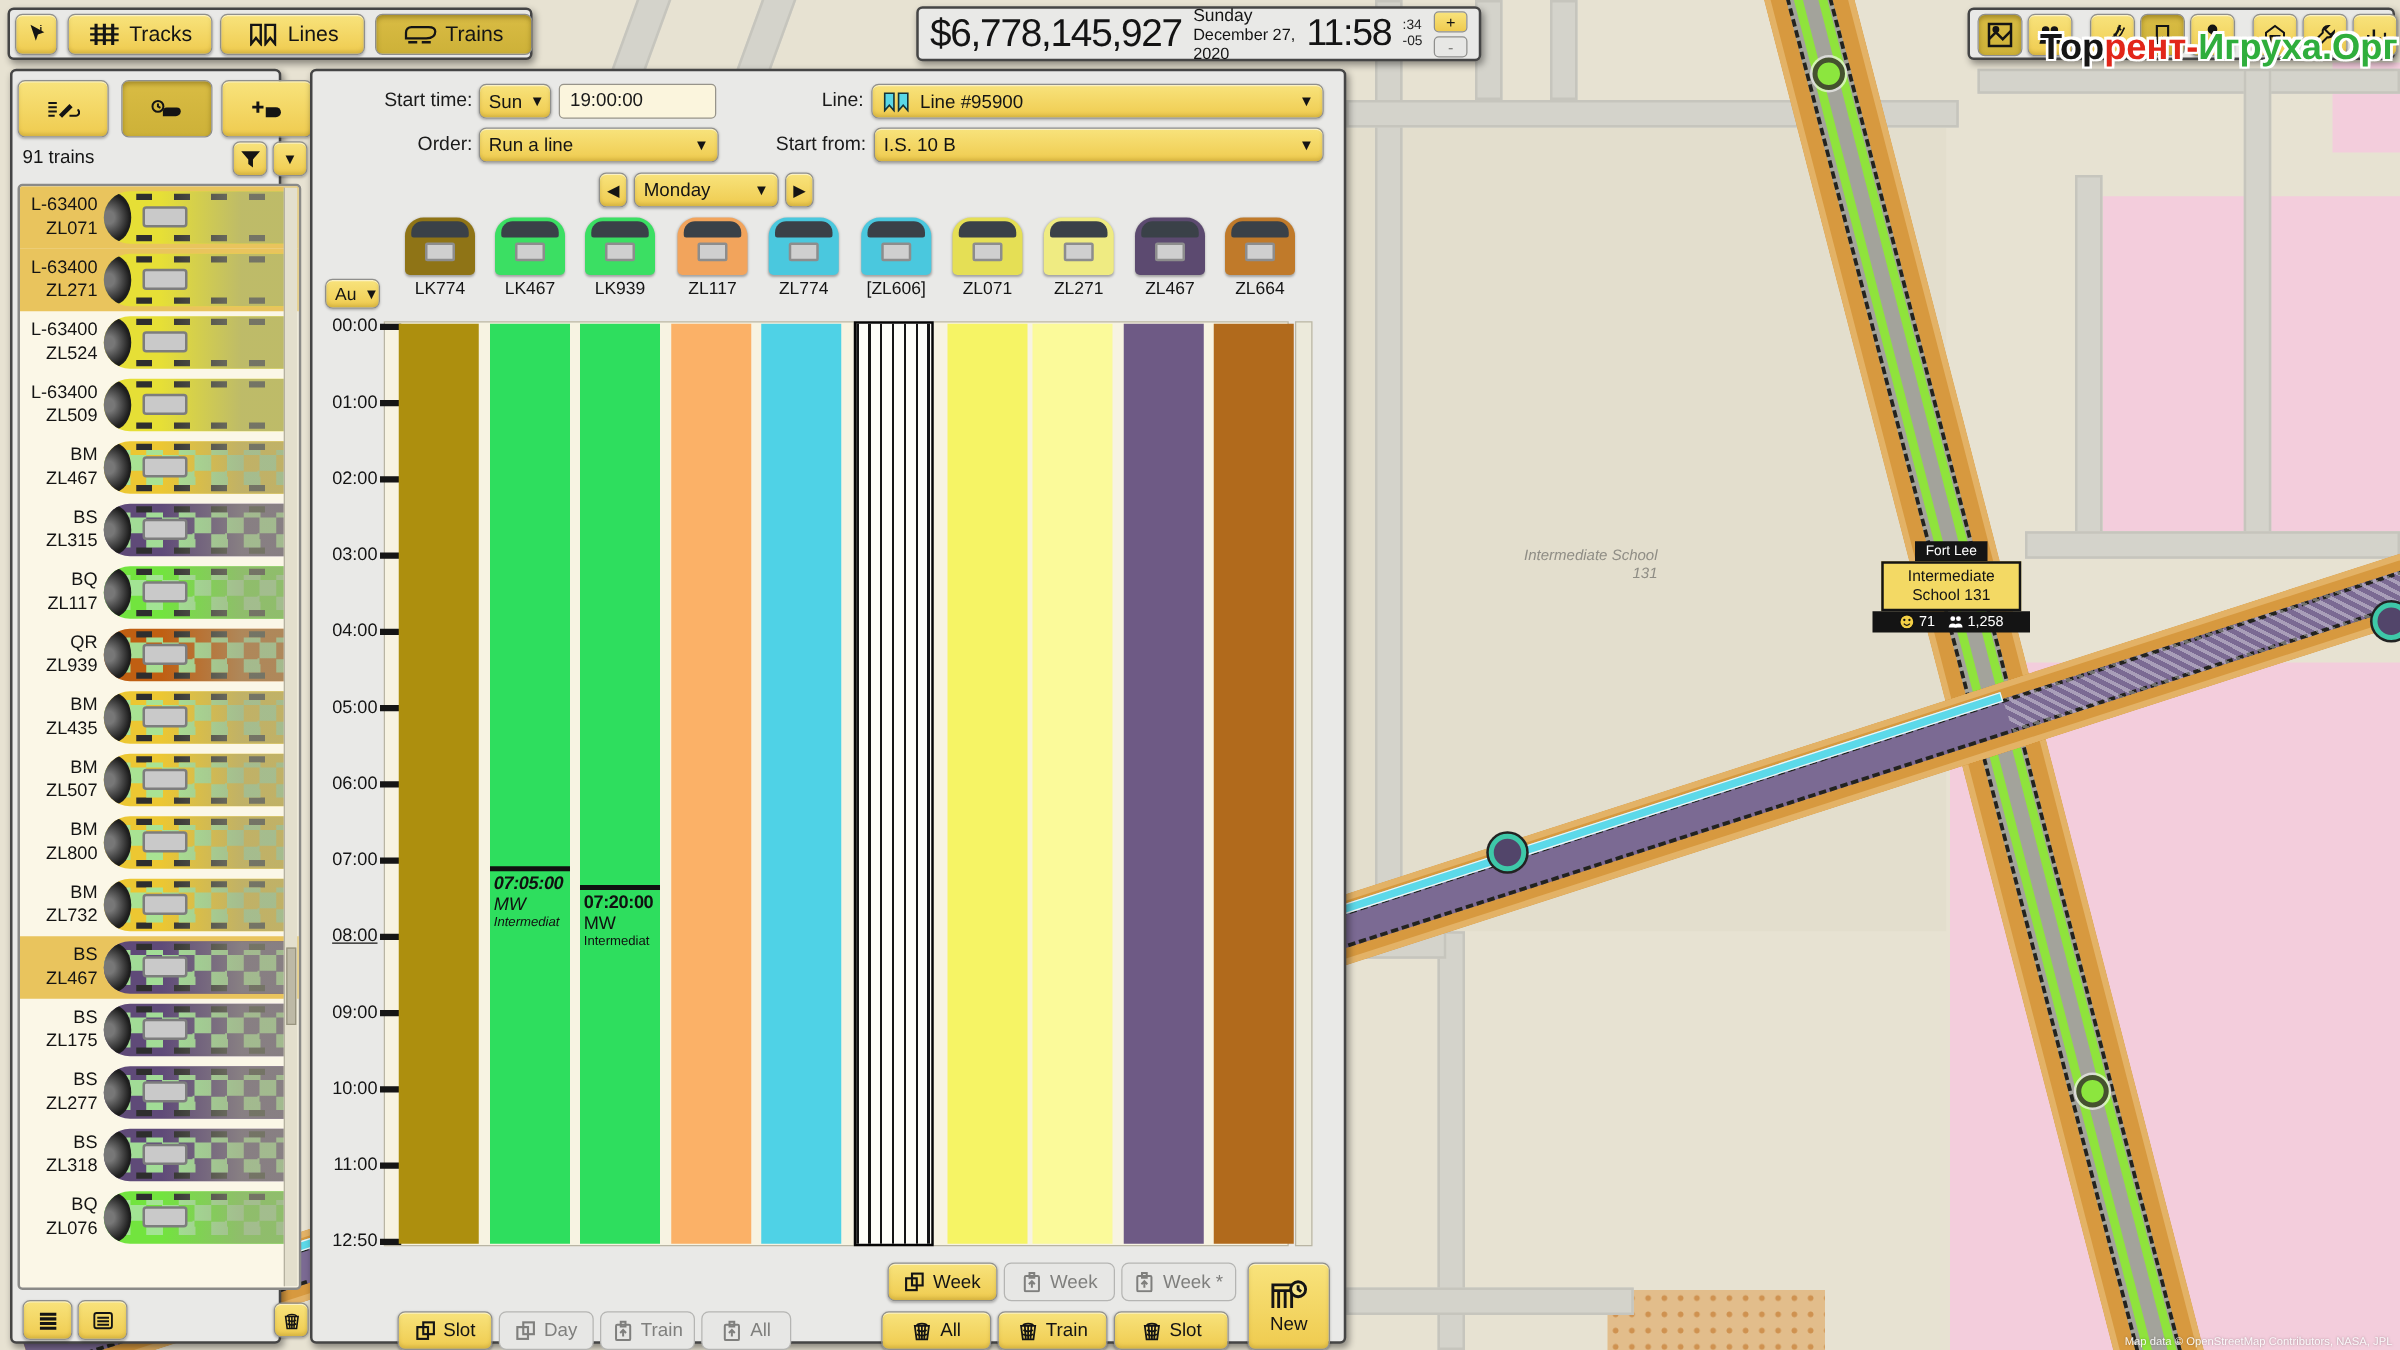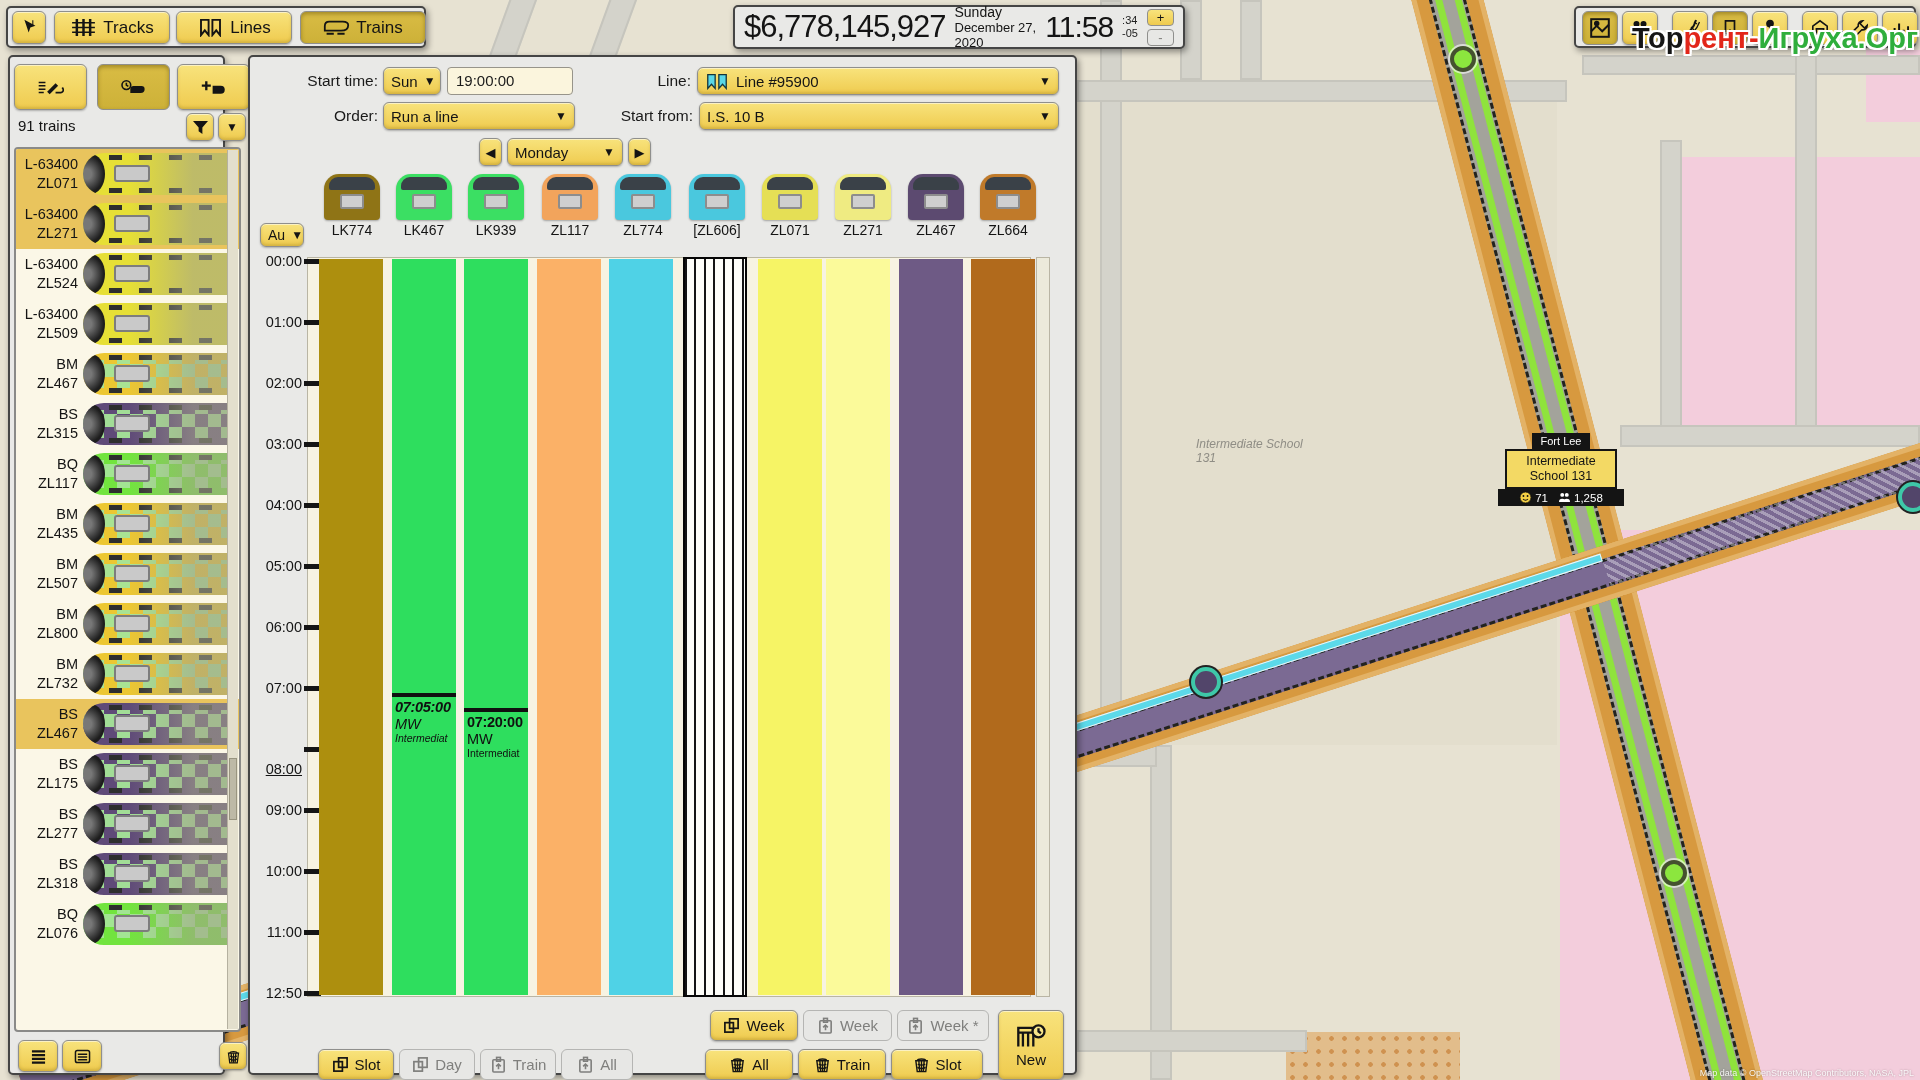--- a/index.html
+++ b/index.html
@@ -16,21 +16,21 @@
     border-left:3px dashed #23231f;border-right:3px dashed #23231f}
   .rg-line{position:absolute;top:0;bottom:0;width:7px;background:#8fe33c}
   .rp-bed{position:absolute;left:0;right:0;top:13px;height:28px;background:#7b6a93;
     border-top:3px dashed #23231f;border-bottom:3px dashed #23231f}
   .rp-cyan{position:absolute;left:0;width:53.7%;top:7px;height:8px;background:#5cd9e9;border:1px solid #f4f4f4}
   .rp-hatch{position:absolute;left:53.7%;right:0;top:13px;height:28px;
     background:repeating-linear-gradient(45deg,rgba(255,255,255,.35) 0 3px,rgba(0,0,0,0) 3px 7px)}
   .station{position:absolute;border-radius:50%;}
   .st-green{width:26px;height:26px;background:#8ce63e;border:4px solid #45522f;box-shadow:0 0 0 2px rgba(255,255,255,.6)}
   .st-purple{width:30px;height:30px;background:#52456a;border:4px solid #3ec8a8;box-shadow:0 0 0 2px #222}
-  .map-label{position:absolute;font-style:italic;color:#8f8d85;font-size:12px;text-align:left;line-height:14px}
+  .map-label{position:absolute;font-style:italic;color:#8f8d85;font-size:12px;text-align:right;line-height:14px}
   .attribution{position:absolute;right:6px;bottom:2px;font-size:9px;color:rgba(255,255,255,.92);text-shadow:0 0 2px rgba(0,0,0,.35)}
   
   #tooltip{position:absolute;left:1505px;top:433px;width:112px;display:flex;flex-direction:column;align-items:center;z-index:6}
   .tt-title{background:#141414;color:#fff;font-size:11px;padding:2px 9px;white-space:nowrap}
   .tt-name{background:#f3d964;border:2px solid #141414;width:100%;text-align:center;
     font-size:12.5px;line-height:15px;padding:3px 2px;color:#141414}
   .tt-stats{background:#141414;color:#fff;font-size:11.5px;width:112%;display:flex;gap:10px;
     justify-content:center;align-items:center;padding:2px 4px}
   .tt-stats svg{width:13px;height:13px;display:block}
   .tt-stat{display:flex;align-items:center;gap:3px}
@@ -468,20 +468,34 @@
           <div class="dash dt"></div>
           <div class="dash db"></div>
           <div class="chk"></div>
           <div class="fadeov"></div>
           <div class="nose"></div>
           <div class="win"></div>
         </div>
       </div>
       <div class="titem">
         <div class="tlab">
+          <div>QR</div>
+          <div>ZL939</div>
+        </div>
+        <div class="tcar" style="--c: #c05f12;">
+          <div class="dash dt"></div>
+          <div class="dash db"></div>
+          <div class="chk"></div>
+          <div class="fadeov"></div>
+          <div class="nose"></div>
+          <div class="win"></div>
+        </div>
+      </div>
+      <div class="titem">
+        <div class="tlab">
           <div>BM</div>
           <div>ZL435</div>
         </div>
         <div class="tcar" style="--c: #ecc732;">
           <div class="dash dt"></div>
           <div class="dash db"></div>
           <div class="chk"></div>
           <div class="fadeov"></div>
           <div class="nose"></div>
           <div class="win"></div>
@@ -738,21 +752,21 @@
       <div class="hour-lbl" style="top: 179px;">03:00</div>
       <div class="hour-tick" style="top: 185px;"></div>
       <div class="hour-lbl" style="top: 240px;">04:00</div>
       <div class="hour-tick" style="top: 246px;"></div>
       <div class="hour-lbl" style="top: 301px;">05:00</div>
       <div class="hour-tick" style="top: 307px;"></div>
       <div class="hour-lbl" style="top: 362px;">06:00</div>
       <div class="hour-tick" style="top: 368px;"></div>
       <div class="hour-lbl" style="top: 423px;">07:00</div>
       <div class="hour-tick" style="top: 429px;"></div>
-      <div class="hour-lbl" style="top: 504px; text-decoration: underline;">08:00</div>
+      <div class="hour-lbl" style="top: 484px; text-decoration: underline;">08:00</div>
       <div class="hour-tick" style="top: 490px;"></div>
       <div class="hour-lbl" style="top: 545px;">09:00</div>
       <div class="hour-tick" style="top: 551px;"></div>
       <div class="hour-lbl" style="top: 606px;">10:00</div>
       <div class="hour-tick" style="top: 612px;"></div>
       <div class="hour-lbl" style="top: 667px;">11:00</div>
       <div class="hour-tick" style="top: 673px;"></div>
       <div class="hour-lbl" style="top: 728px;">12:50</div>
       <div class="hour-tick" style="top: 734px;"></div>
       <div class="col" style="left: 69px; width: 64px; --c: #ad8f0e;"></div>

